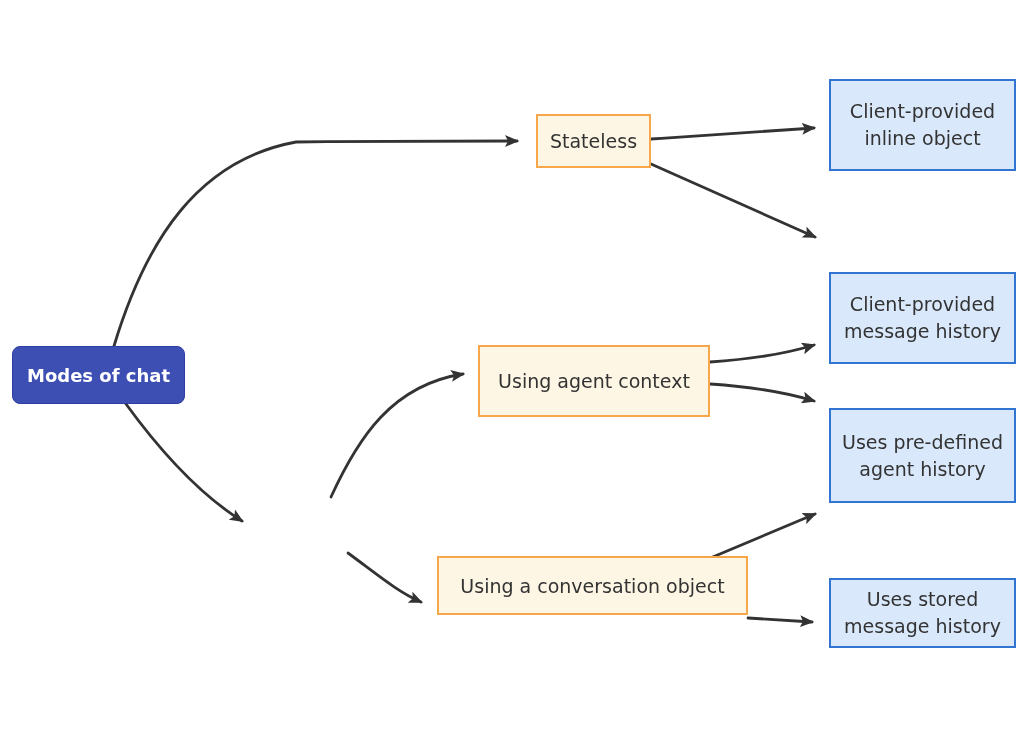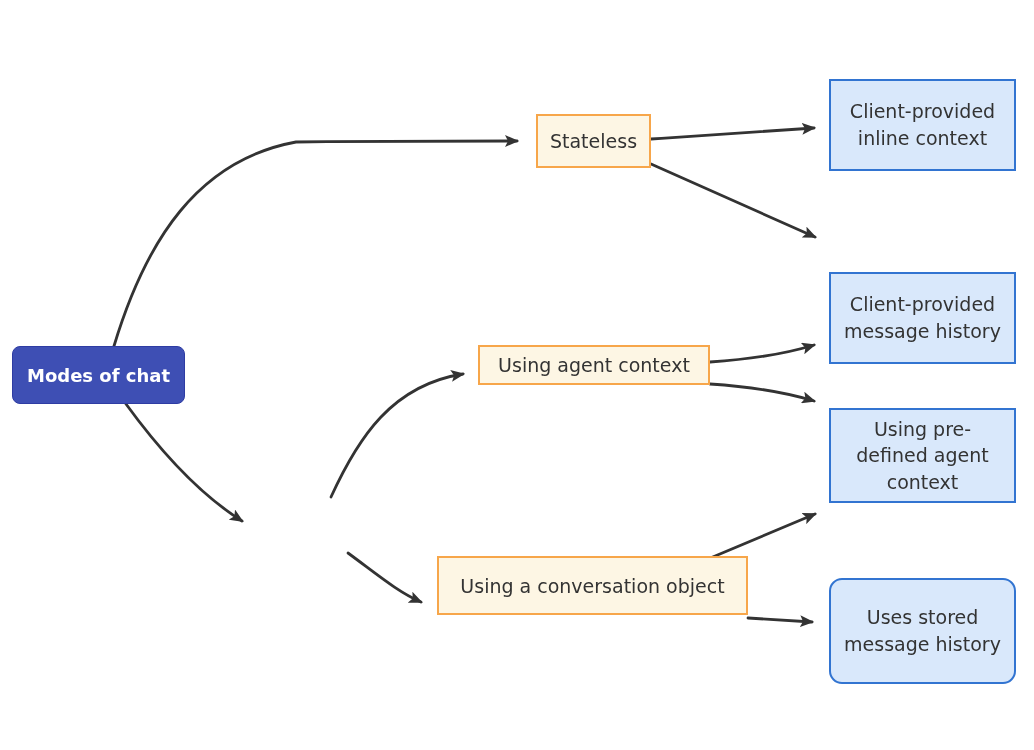--- a/index.html
+++ b/index.html
@@ -32,26 +32,26 @@
     font-size:19px;
   }
   .node.leaf {
     background:var(--leaf-fill); border:2px solid var(--leaf-border);
     font-size:19px; line-height:1.4; padding:6px 8px;
   }
   
   #node-modes        { left:12px;  top:346px; width:173px; height:58px; }
   #node-stateless    { left:536px; top:114px; width:115px; height:54px; }
   #node-stateful     { left:257px; top:497px; width:107px; height:56px; }
-  #node-agent-ctx    { left:478px; top:345px; width:232px; height:40px; }
+  #node-agent-ctx    { left:478px; top:345px; width:232px; height:72px; }
   #node-conversation { left:437px; top:556px; width:311px; height:59px; }
   #node-inline       { left:829px; top:79px;  width:187px; height:92px; }
   #node-msg-history  { left:829px; top:245px; width:187px; height:92px;margin-top:27px; }
   #node-predefined   { left:829px; top:408px; width:187px; height:95px; }
-  #node-stored       { left:829px; top:578px; width:187px; height:106px;border-radius:13px; }
+  #node-stored       { left:829px; top:578px; width:187px; height:70px; }
 </style>
 </head>
 <body>
 
 <div class="canvas">
 
   <svg class="edge-layer" viewBox="0 0 1034 750" xmlns="http://www.w3.org/2000/svg">
     <defs>
       <marker id="arrow" viewBox="0 0 14 12" markerUnits="userSpaceOnUse" markerWidth="14" markerHeight="12" refX="12" refY="6" orient="auto">
         <path d="M0,0 L14,6 L0,12 L3,6 Z"></path>
@@ -80,28 +80,28 @@
 
   <div class="node branch" id="node-agent-ctx">
     <span>Using agent context</span>
   </div>
 
   <div class="node branch" id="node-conversation">
     <span>Using a conversation object</span>
   </div>
 
   <div class="node leaf" id="node-inline">
-    <span>Client-provided inline context</span>
+    <span>Client-provided inline object</span>
   </div>
 
   <div class="node leaf" id="node-msg-history">
     <span>Client-provided message history</span>
   </div>
 
   <div class="node leaf" id="node-predefined">
-    <span>Using pre-defined agent context</span>
+    <span>Uses pre-defined agent history</span>
   </div>
 
   <div class="node leaf" id="node-stored">
     <span>Uses stored message history</span>
   </div>
 
 </div>
 
 </body></html>

